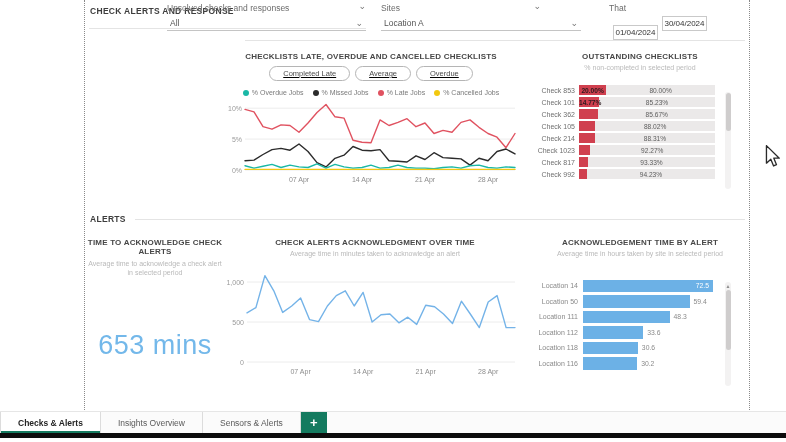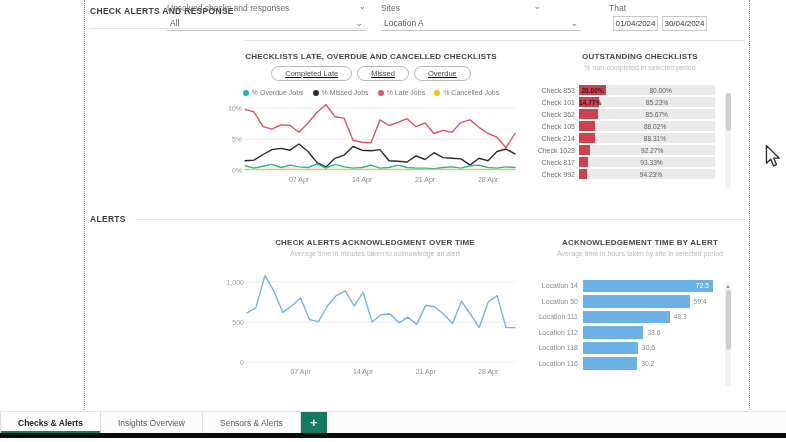--- a/index.html
+++ b/index.html
@@ -98,31 +98,31 @@
     <div class="abs" style="left:296px; top:3px; width:160px; display:flex; justify-content:space-between;">
       <span class="filter-label">Sites</span>
       <span class="chev">⌄</span>
     </div>
     <div class="abs dd-box" style="left:296px; top:16px; width:200px;">
       <span>Location A</span>
       <span class="chev">⌄</span>
     </div>
 
     <div class="abs filter-label" style="left:524px; top:3px;">That</div>
-    <div class="abs date-box" style="left:528px; top:16px; width:45px;">01/04/2024</div>
+    <div class="abs date-box" style="left:528px; top:25px; width:45px;">01/04/2024</div>
     <div class="abs date-box" style="left:577px; top:16px; width:45px;">30/04/2024</div>
 
     <div class="abs hline" style="left:160px; top:40px; width:500px;"></div>
 
 
     <div class="abs" style="left:130px; top:52px; width:312px;">
       <div class="p-title">CHECKLISTS LATE, OVERDUE AND CANCELLED CHECKLISTS</div>
       <div class="pills" style="margin-top:5px;text-decoration:underline;" id="pill-buttons">
           <button class="pill">Completed Late</button>
-          <button class="pill">Missed</button>
+          <button class="pill">Average</button>
           <button class="pill">Overdue</button>
         </div>
       <div class="legend" style="margin-top:8px;" id="line-legend">
           <div class="leg-item">
             <div class="leg-dot" style="background: rgb(26, 184, 166);"></div>
             <span>% Overdue Jobs</span>
           </div>
           <div class="leg-item">
             <div class="leg-dot" style="background: rgb(43, 43, 43);"></div>
             <span>% Missed Jobs</span>
@@ -220,20 +220,28 @@
           </div>
         </div>
       <div class="scrollbar" style="left:196px; top:40px; height:97px;">
         <div class="scroll-thumb" style="top:1px; height:38px;"></div>
       </div>
     </div>
 
     <div class="abs sec-label" style="left:5px; top:214px;">ALERTS</div>
     <div class="abs hline" style="left:50px; top:219px; width:610px;"></div>
 
+    <div class="abs" style="left:0px; top:238px; width:140px;">
+      <div class="p-title">TIME TO ACKNOWLEDGE CHECK ALERTS</div>
+      <div class="p-sub" style="margin-top:3px;">
+        <div>Average time to acknowledge a check alert</div>
+        <div>in selected period</div>
+      </div>
+      <div class="big-number" id="big-number" style="margin-top: 53px; color: rgb(115, 184, 234);">653 mins</div>
+    </div>
 
     <div class="abs" style="left:140px; top:238px; width:300px;">
       <div class="p-title" style="text-align:center;">CHECK ALERTS ACKNOWLEDGMENT OVER TIME</div>
       <div class="p-sub" style="margin-top:2px;">Average time in minutes taken to acknowledge an alert</div>
       <div style="margin-top:6px; margin-left:0px;">
         <svg id="blue-svg" width="296" height="116" viewBox="0 0 296 116">
             <line x1="22" x2="290" y1="98" y2="98" stroke="#ececec" stroke-width="1"></line>
             <text x="19" y="100.5" text-anchor="end" font-size="7" fill="#9a9a9a">0</text>
             <line x1="22" x2="290" y1="58.00000000000001" y2="58.00000000000001" stroke="#ececec" stroke-width="1"></line>
             <text x="19" y="60.50000000000001" text-anchor="end" font-size="7" fill="#9a9a9a">500</text>

